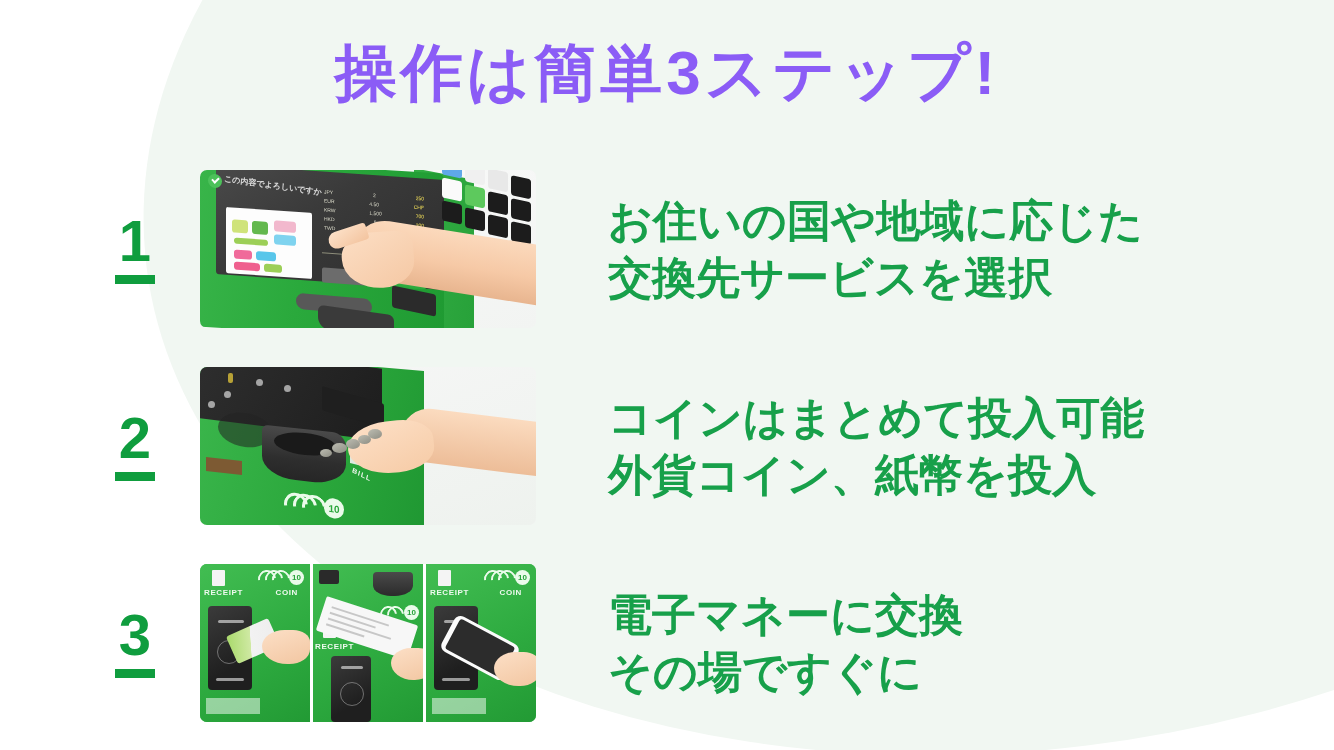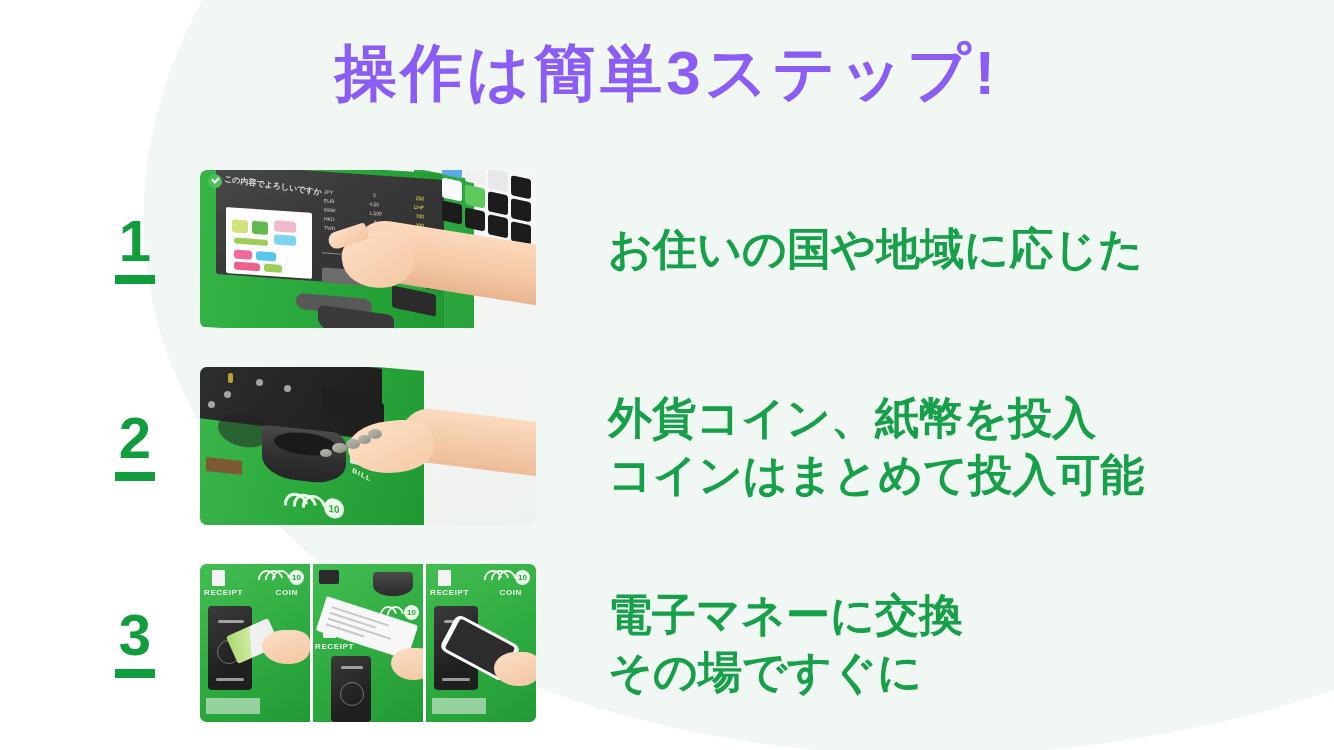--- a/index.html
+++ b/index.html
@@ -395,20 +395,21 @@
         <div class="p1-slot-dark"></div>
         <div class="p1-tray"></div>
 
         <div class="p1-arm"></div>
         <div class="p1-hand"></div>
         <div class="p1-finger"></div>
       </div>
 
       <div class="step-text">
         <span class="line">お住いの国や地域に応じた</span>
+        <span class="line">交換先サービスを選択</span>
       </div>
     </div>
 
     <div class="step">
       <div class="step-num">
         <div class="step-num-digit">2</div>
         <div class="step-num-bar"></div>
       </div>
 
       <div class="photo">
@@ -442,22 +443,22 @@
         <div class="p2-arm"></div>
         <div class="p2-hand"></div>
         <div class="p2-coin" style="left:132px; top:76px; width:15px; height:10px;"></div>
         <div class="p2-coin" style="left:146px; top:72px; width:14px; height:10px;"></div>
         <div class="p2-coin" style="left:158px; top:68px; width:13px; height:9px;"></div>
         <div class="p2-coin" style="left:168px; top:62px; width:14px; height:10px;"></div>
         <div class="p2-coin" style="left:120px; top:82px; width:12px; height:8px;"></div>
       </div>
 
       <div class="step-text">
+        <span class="line">コインはまとめて投入可能</span>
         <span class="line">外貨コイン、紙幣を投入</span>
-        <span class="line">コインはまとめて投入可能</span>
       </div>
     </div>
 
     <div class="step">
       <div class="step-num">
         <div class="step-num-digit">3</div>
         <div class="step-num-bar"></div>
       </div>
 
       <div class="photo">

